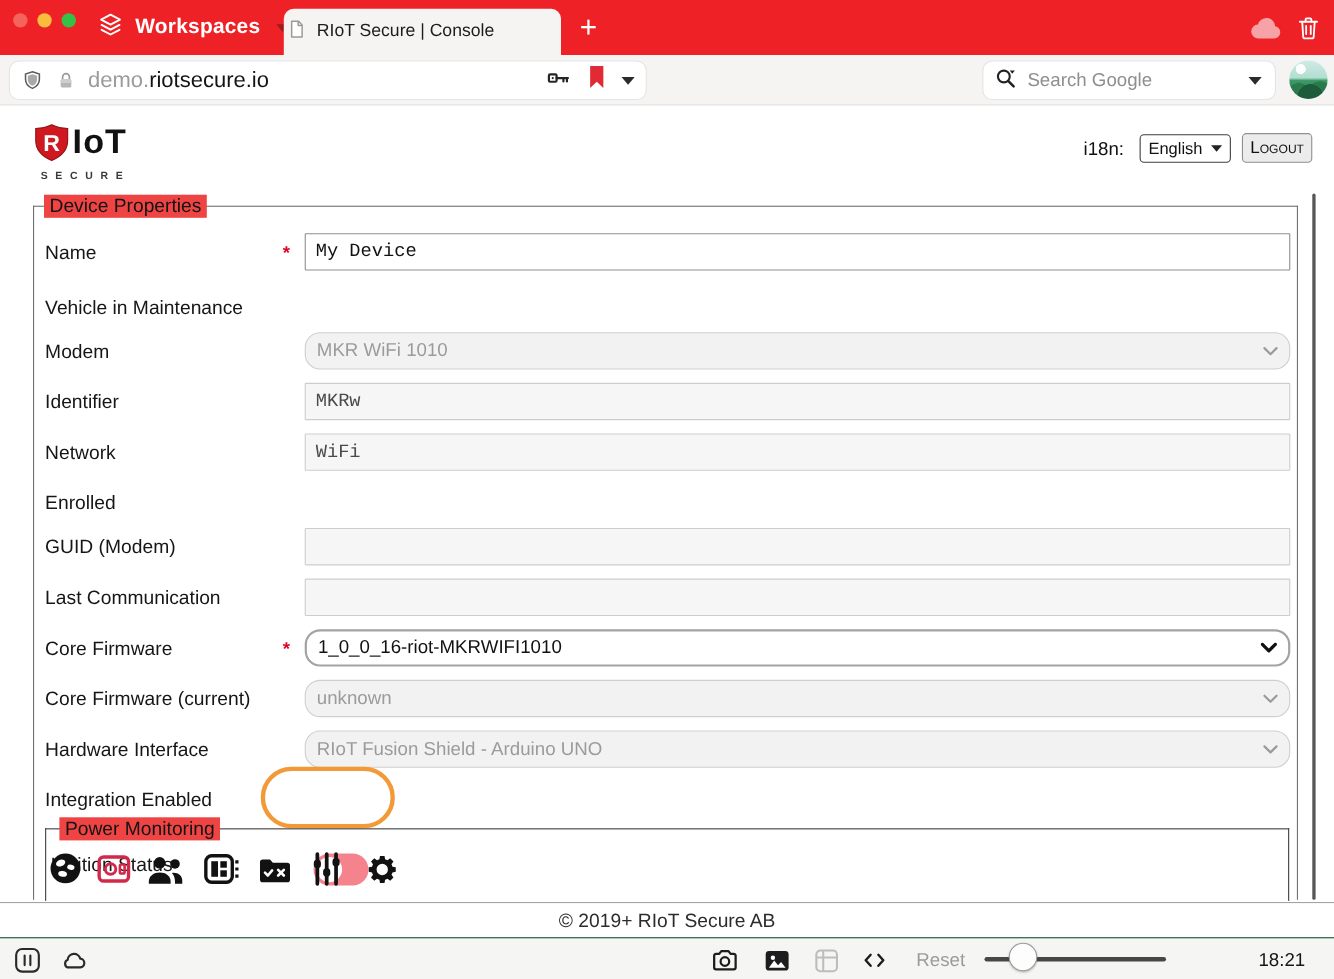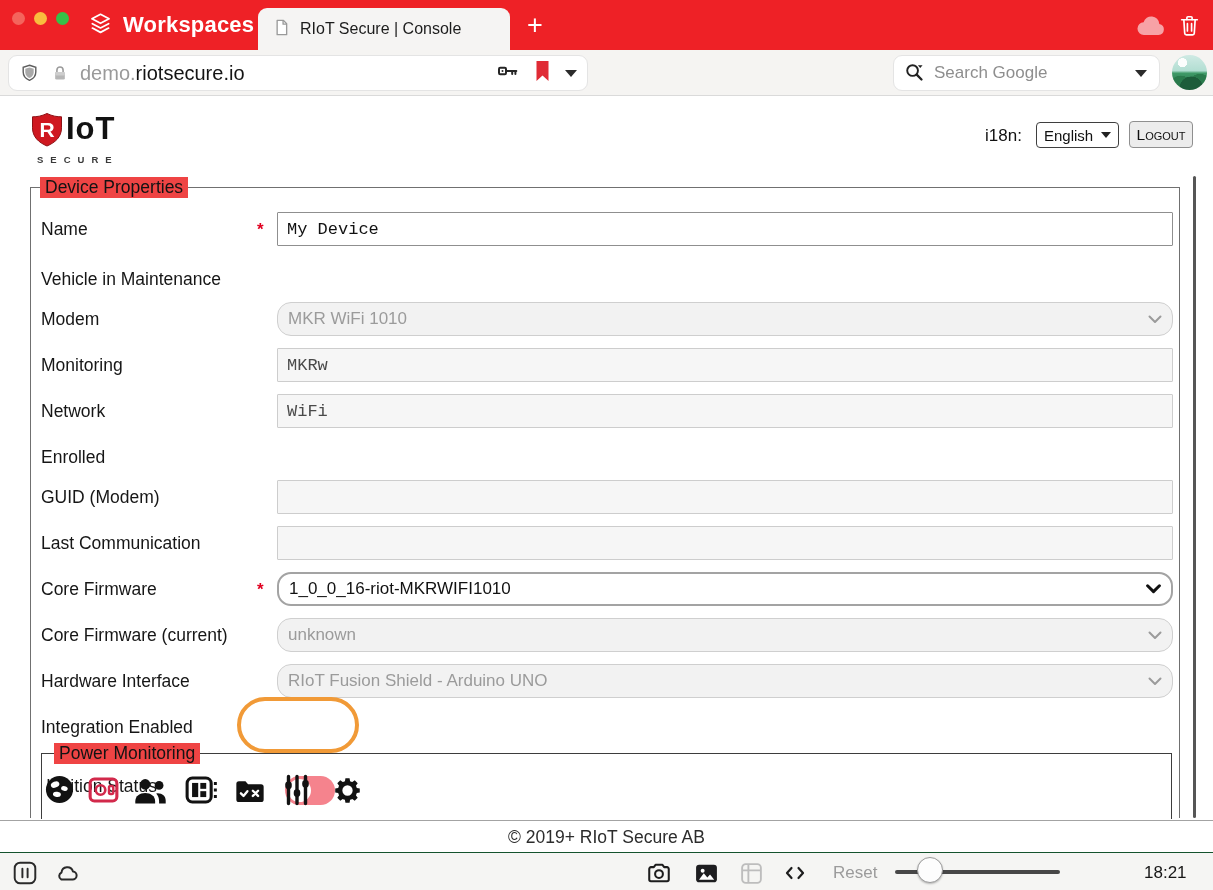--- a/index.html
+++ b/index.html
@@ -8,23 +8,23 @@
   body { font-family:"Liberation Sans", sans-serif; }
   .stage { position:relative; width:1213px; height:890px; margin:0 auto; overflow:hidden; background:#fff; }
 
   
   .tabbar { position:absolute; left:0; top:0; width:1213px; height:50px; background:#ee2126; }
   .light { position:absolute; top:12px; width:13px; height:13px; border-radius:50%; }
   .light.close{ left:12px; background:#f4645c; }
   .light.min  { left:34px; background:#f9bd3e; }
   .light.max  { left:56px; background:#35c148; }
   .workspaces { position:absolute; left:88px; top:10px; height:30px; display:flex; align-items:center; gap:10px; cursor:default; }
-  .workspaces .lbl { color:#fff; font-size:22px; font-weight:600; letter-spacing:.2px; }
+  .workspaces .lbl { color:#fff; font-size:19px; font-weight:600; letter-spacing:.2px; }
   .tri-down-dark { width:0; height:0; border-left:6px solid transparent; border-right:6px solid transparent; border-top:7px solid #a11a20; margin-left:4px; }
-  .tab { position:absolute; left:258px; top:8px; width:252px; height:42px; background:#f5f4f3; border-radius:9px 9px 0 0; display:flex; align-items:center; padding-left:14px; gap:9px; }
+  .tab { position:absolute; left:258px; top:8px; width:252px; height:42px; background:#f5f4f3; border-radius:9px 9px 0 0; display:flex; align-items:center; padding-left:2px; gap:9px; }
   .tab .title { font-size:16px; color:#1c1c1c; }
   .newtab { position:absolute; left:518px; top:6px; width:34px; height:38px; color:#fff; font-size:27px; font-weight:300; display:flex; align-items:center; justify-content:center; }
   .tb-cloud { position:absolute; left:1136px; top:15px; }
   .tb-trash { position:absolute; left:1177px; top:13px; }
 
   
   .urlrow { position:absolute; left:0; top:50px; width:1213px; height:46px; background:#f5f4f2; border-bottom:1px solid #dadada; }
   .urlfield { position:absolute; left:8px; top:5px; width:580px; height:36px; background:#fff; border:1px solid #e4e4e4; border-radius:9px; display:flex; align-items:center; }
   .urlfield .sp { margin-left:10px; display:flex; align-items:center; }
   .urltext { margin-left:10px; font-size:20px; }
@@ -274,21 +274,21 @@
             <span class="selectbox disabled">
               <span>MKR WiFi 1010</span>
               <svg width="14" height="9" viewBox="0 0 14 9">
                 <path d="M1.5 1.5 7 7l5.5-5.5" fill="none" stroke="#9b9b9b" stroke-width="2" stroke-linecap="round" stroke-linejoin="round"></path>
               </svg>
             </span>
           </span>
       </div>
 
       <div class="frow" style="top:160px">
-        <span class="flabel">Monitoring</span>
+        <span class="flabel">Identifier</span>
         <span class="ctrl"><input class="tinput ro" value="MKRw" style=""></span>
       </div>
 
       <div class="frow" style="top:206px">
         <span class="flabel">Network</span>
         <span class="ctrl"><input class="tinput ro" value="WiFi" style=""></span>
       </div>
 
       <div class="frow" style="top:252px">
         <span class="flabel">Enrolled</span>

